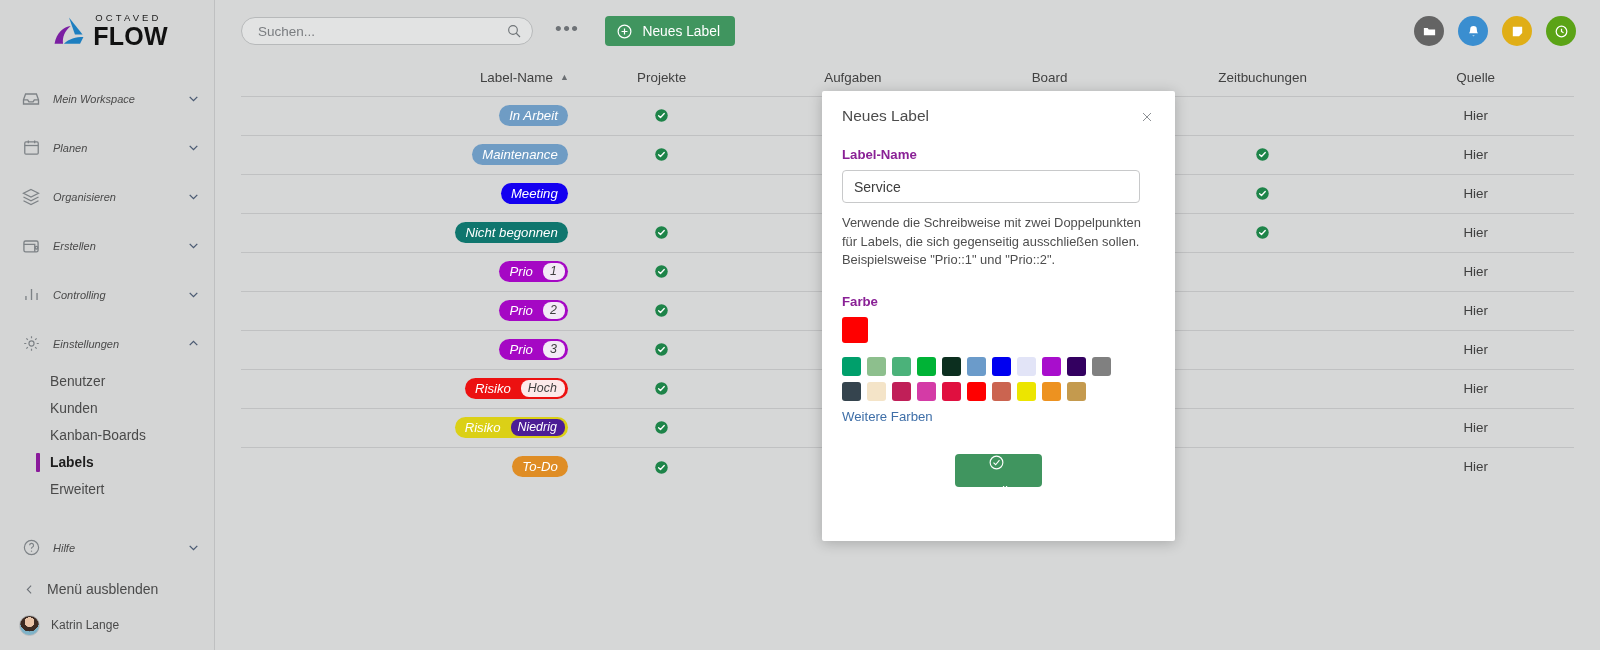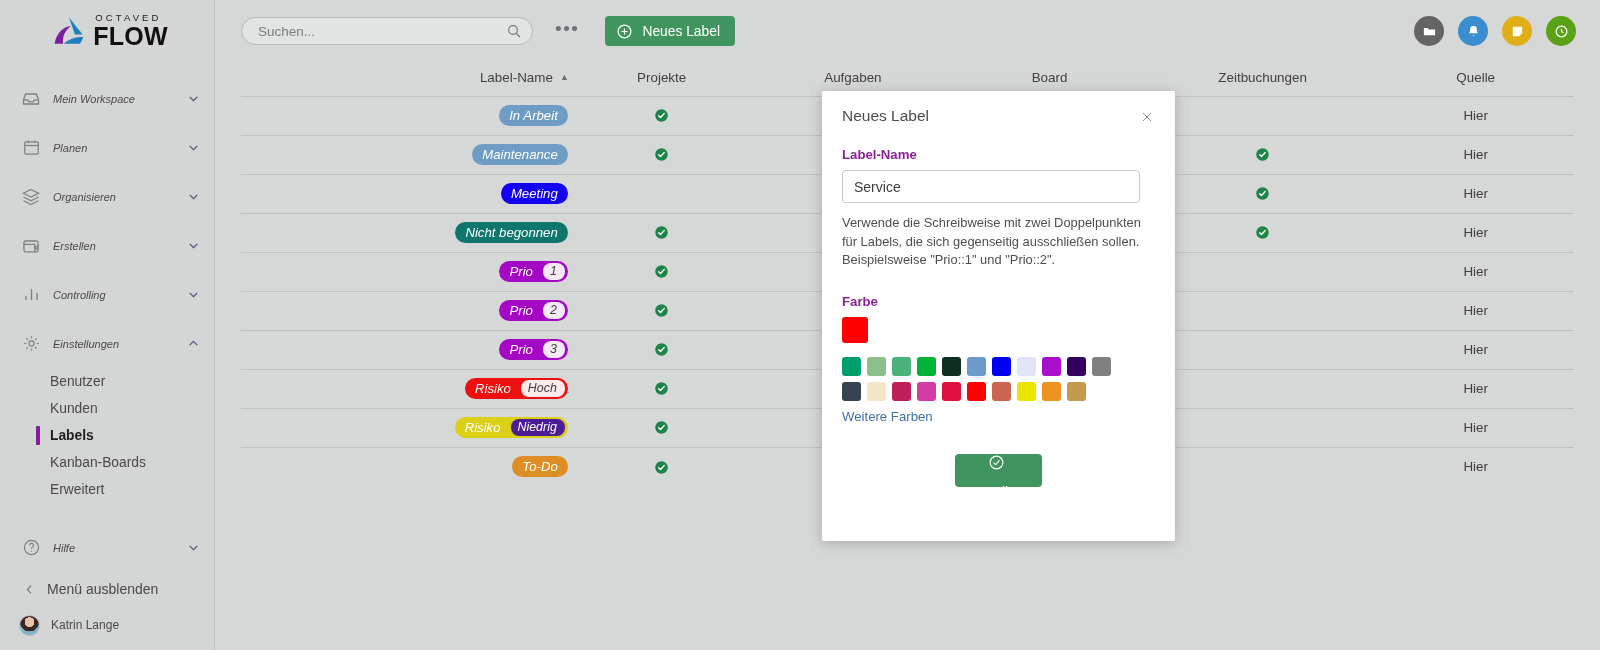--- a/index.html
+++ b/index.html
@@ -310,25 +310,25 @@
             </svg>
         </span>
       </div>
 
       <div class="sub-item">
         <span>Benutzer</span>
       </div>
       <div class="sub-item">
         <span>Kunden</span>
       </div>
+      <div class="sub-item">
+        <span>Kanban-Boards</span>
+      </div>
       <div class="sub-item active">
         <span>Labels</span>
-      </div>
-      <div class="sub-item">
-        <span>Kanban-Boards</span>
       </div>
       <div class="sub-item">
         <span>Erweitert</span>
       </div>
 
       <div class="nav-item" style="margin-top:20px">
         <span class="nav-ico">
           <svg width="19" height="19" viewBox="0 0 24 24" fill="none" stroke="currentColor" stroke-width="1.5">
             <circle cx="12" cy="12" r="9"></circle>
               <path d="M9.6 9.3a2.5 2.5 0 113.4 2.3c-.7.3-1 .8-1 1.6v.4"></path>

